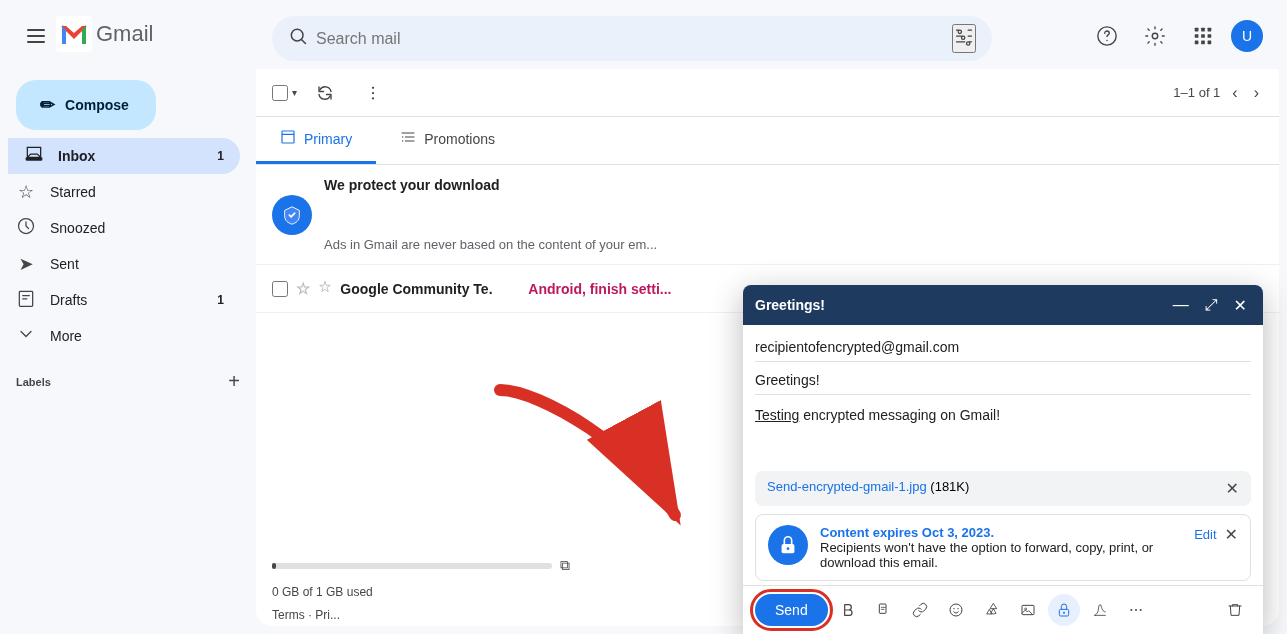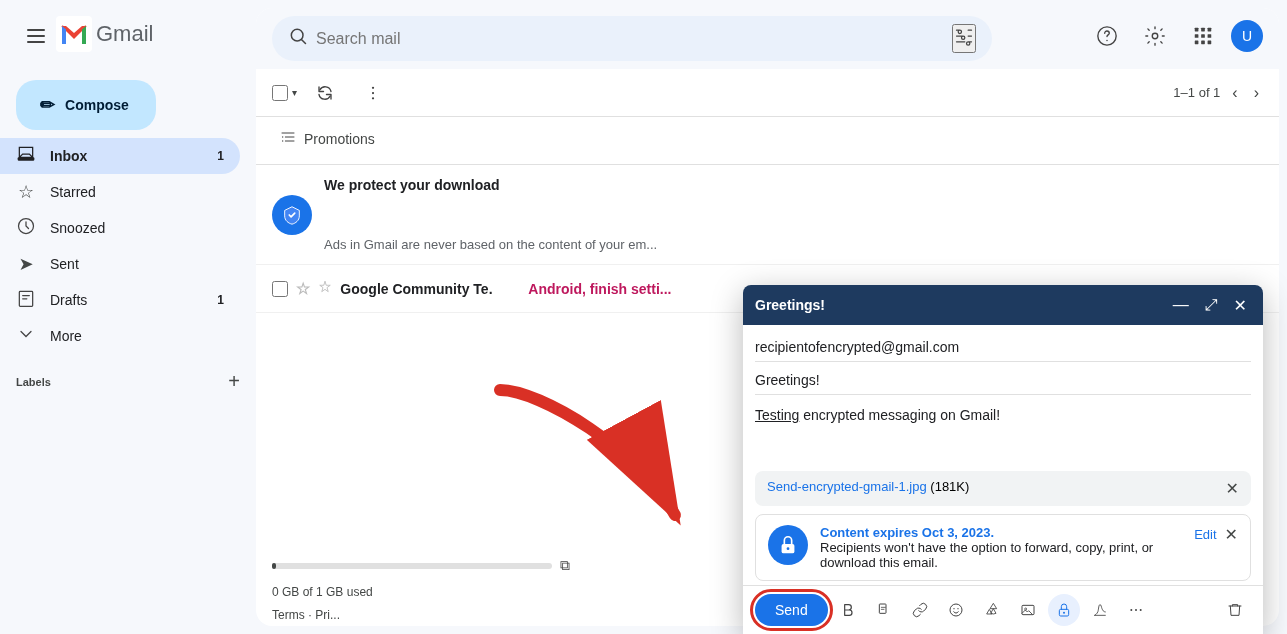--- a/index.html
+++ b/index.html
@@ -80,20 +80,21 @@
       cursor: pointer;
       min-height: 36px;
       gap: 14px;
       font-size: 14px;
       color: #202124;
     }
 
     .nav-item.active {
       background: #d3e3fd;
       font-weight: 700;
+      margin-left: 8px;
     }
 
     .nav-item .nav-icon {
       font-size: 18px;
       color: #444746;
       width: 20px;
       text-align: center;
     }
 
     .nav-item .badge {
@@ -706,20 +707,29 @@
         </svg>
     </button>
     <div class="pagination-info">
       <span>1–1 of 1</span>
       <button class="pagination-btn">‹</button>
       <button class="pagination-btn">›</button>
     </div>
   </div>
 
   <div class="tabs">
+    <div class="tab active">
+      <span class="tab-icon">
+        <svg width="16" height="16" viewBox="0 0 24 24" fill="none">
+            <rect x="3" y="3" width="18" height="18" rx="1" stroke="#1a73e8" stroke-width="1.8"></rect>
+            <path d="M3 8h18" stroke="#1a73e8" stroke-width="1.8"></path>
+          </svg>
+      </span>
+      <span>Primary</span>
+    </div>
     <div class="tab">
       <span class="tab-icon">
         <svg width="16" height="16" viewBox="0 0 24 24" fill="none">
             <path d="M21 6H3M21 12H8m13 6H8" stroke="#444" stroke-width="1.5" stroke-linecap="round"></path>
             <circle cx="4" cy="12" r="1" fill="#444"></circle>
             <circle cx="4" cy="18" r="1" fill="#444"></circle>
           </svg>
       </span>
       <span>Promotions</span>
     </div>

